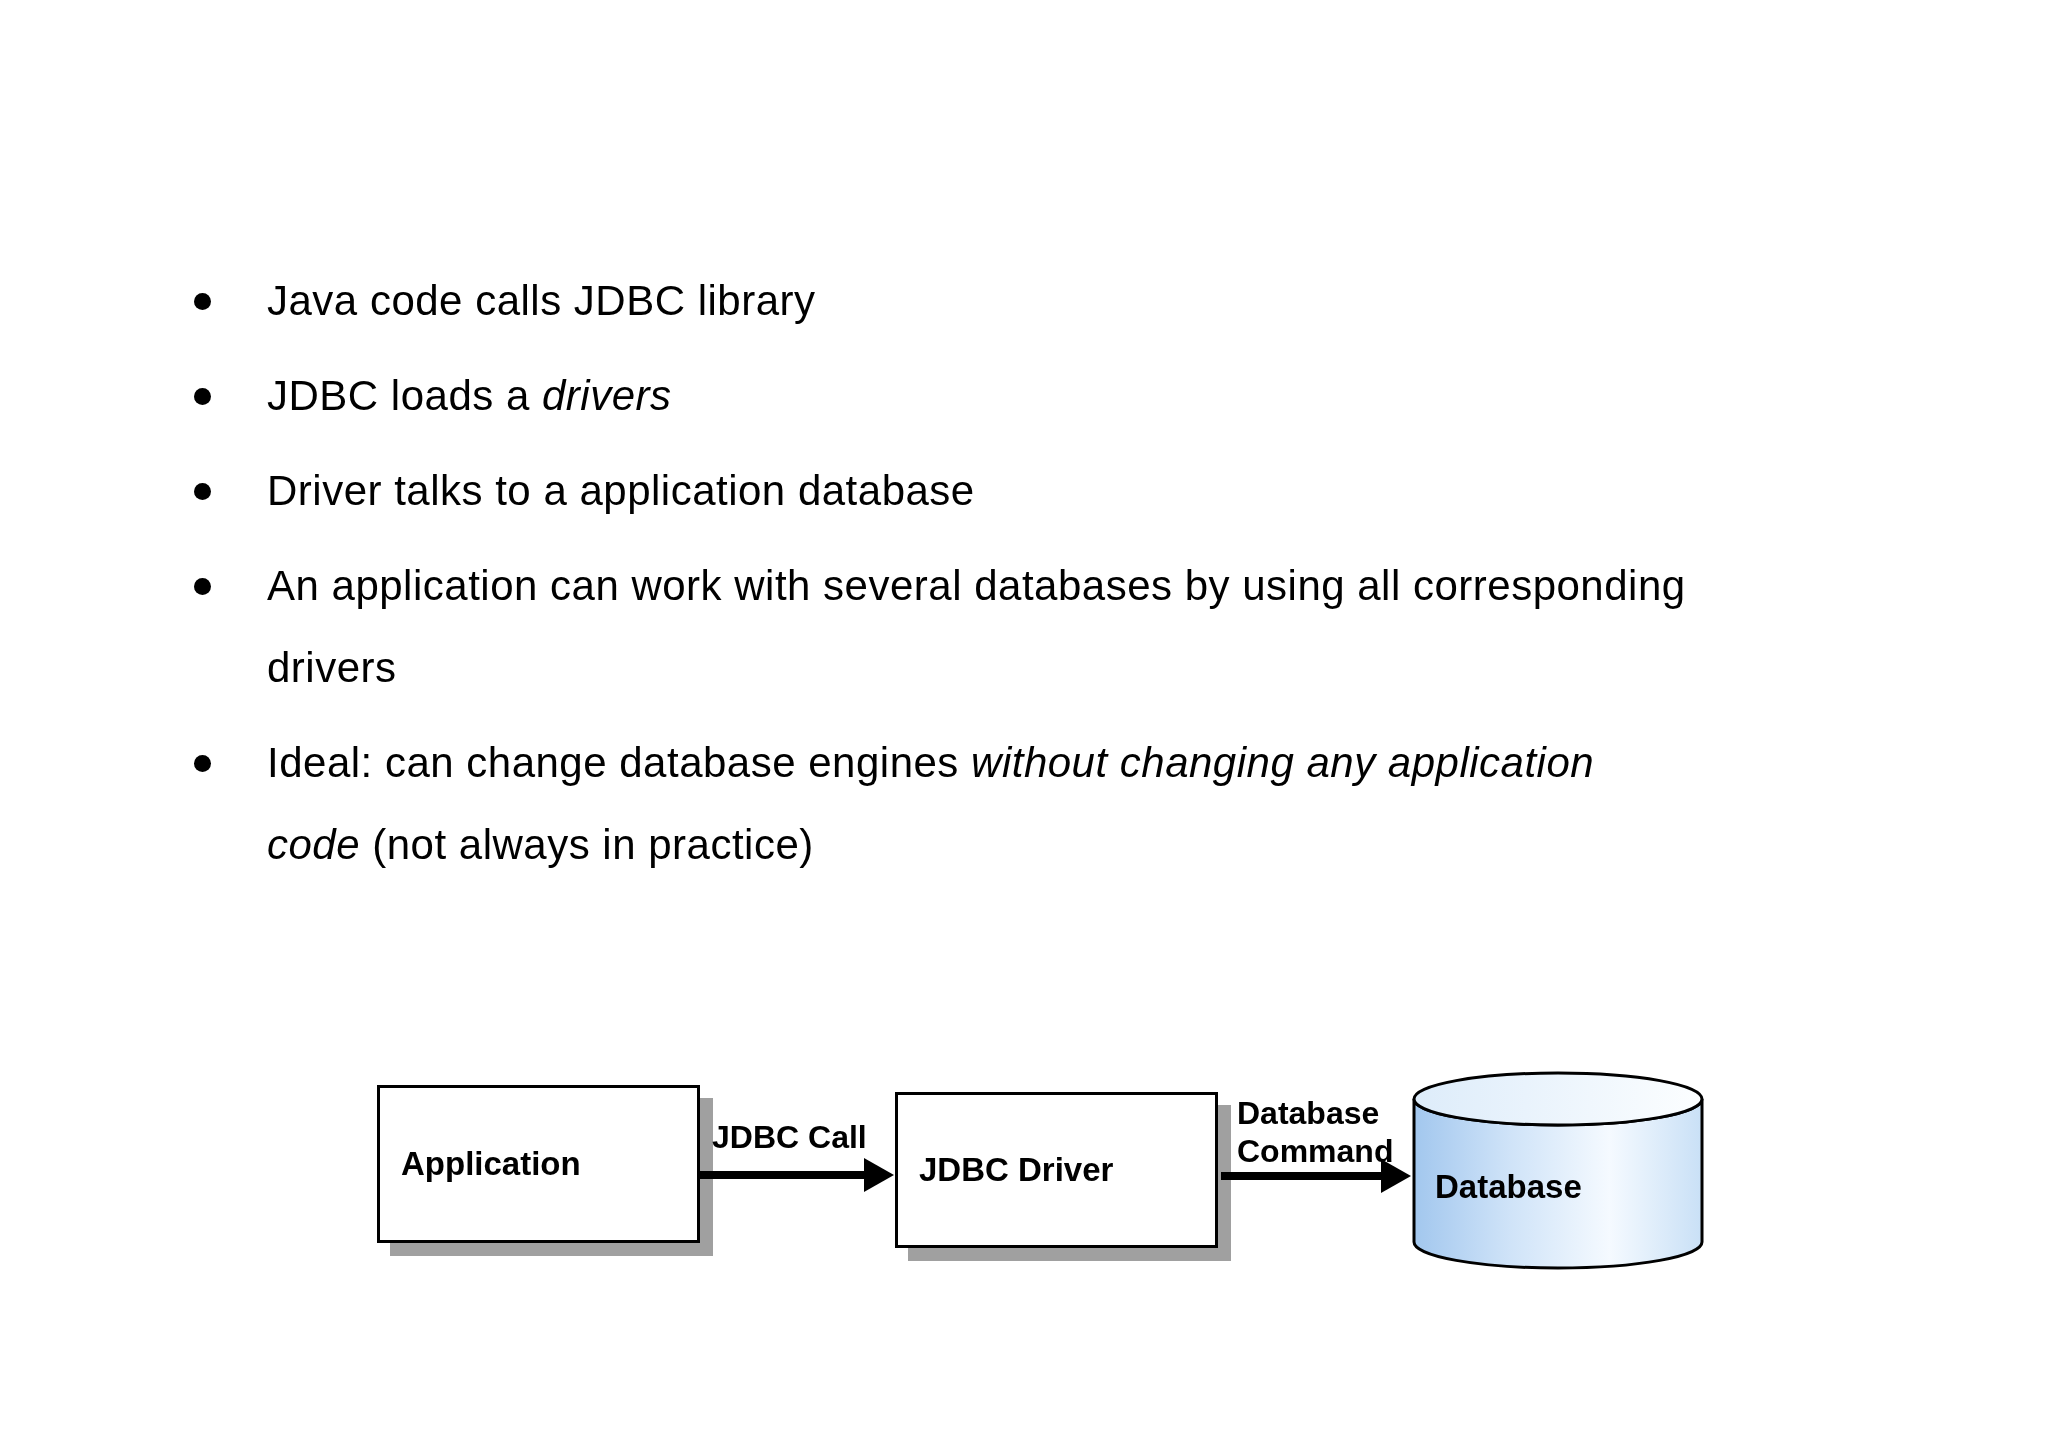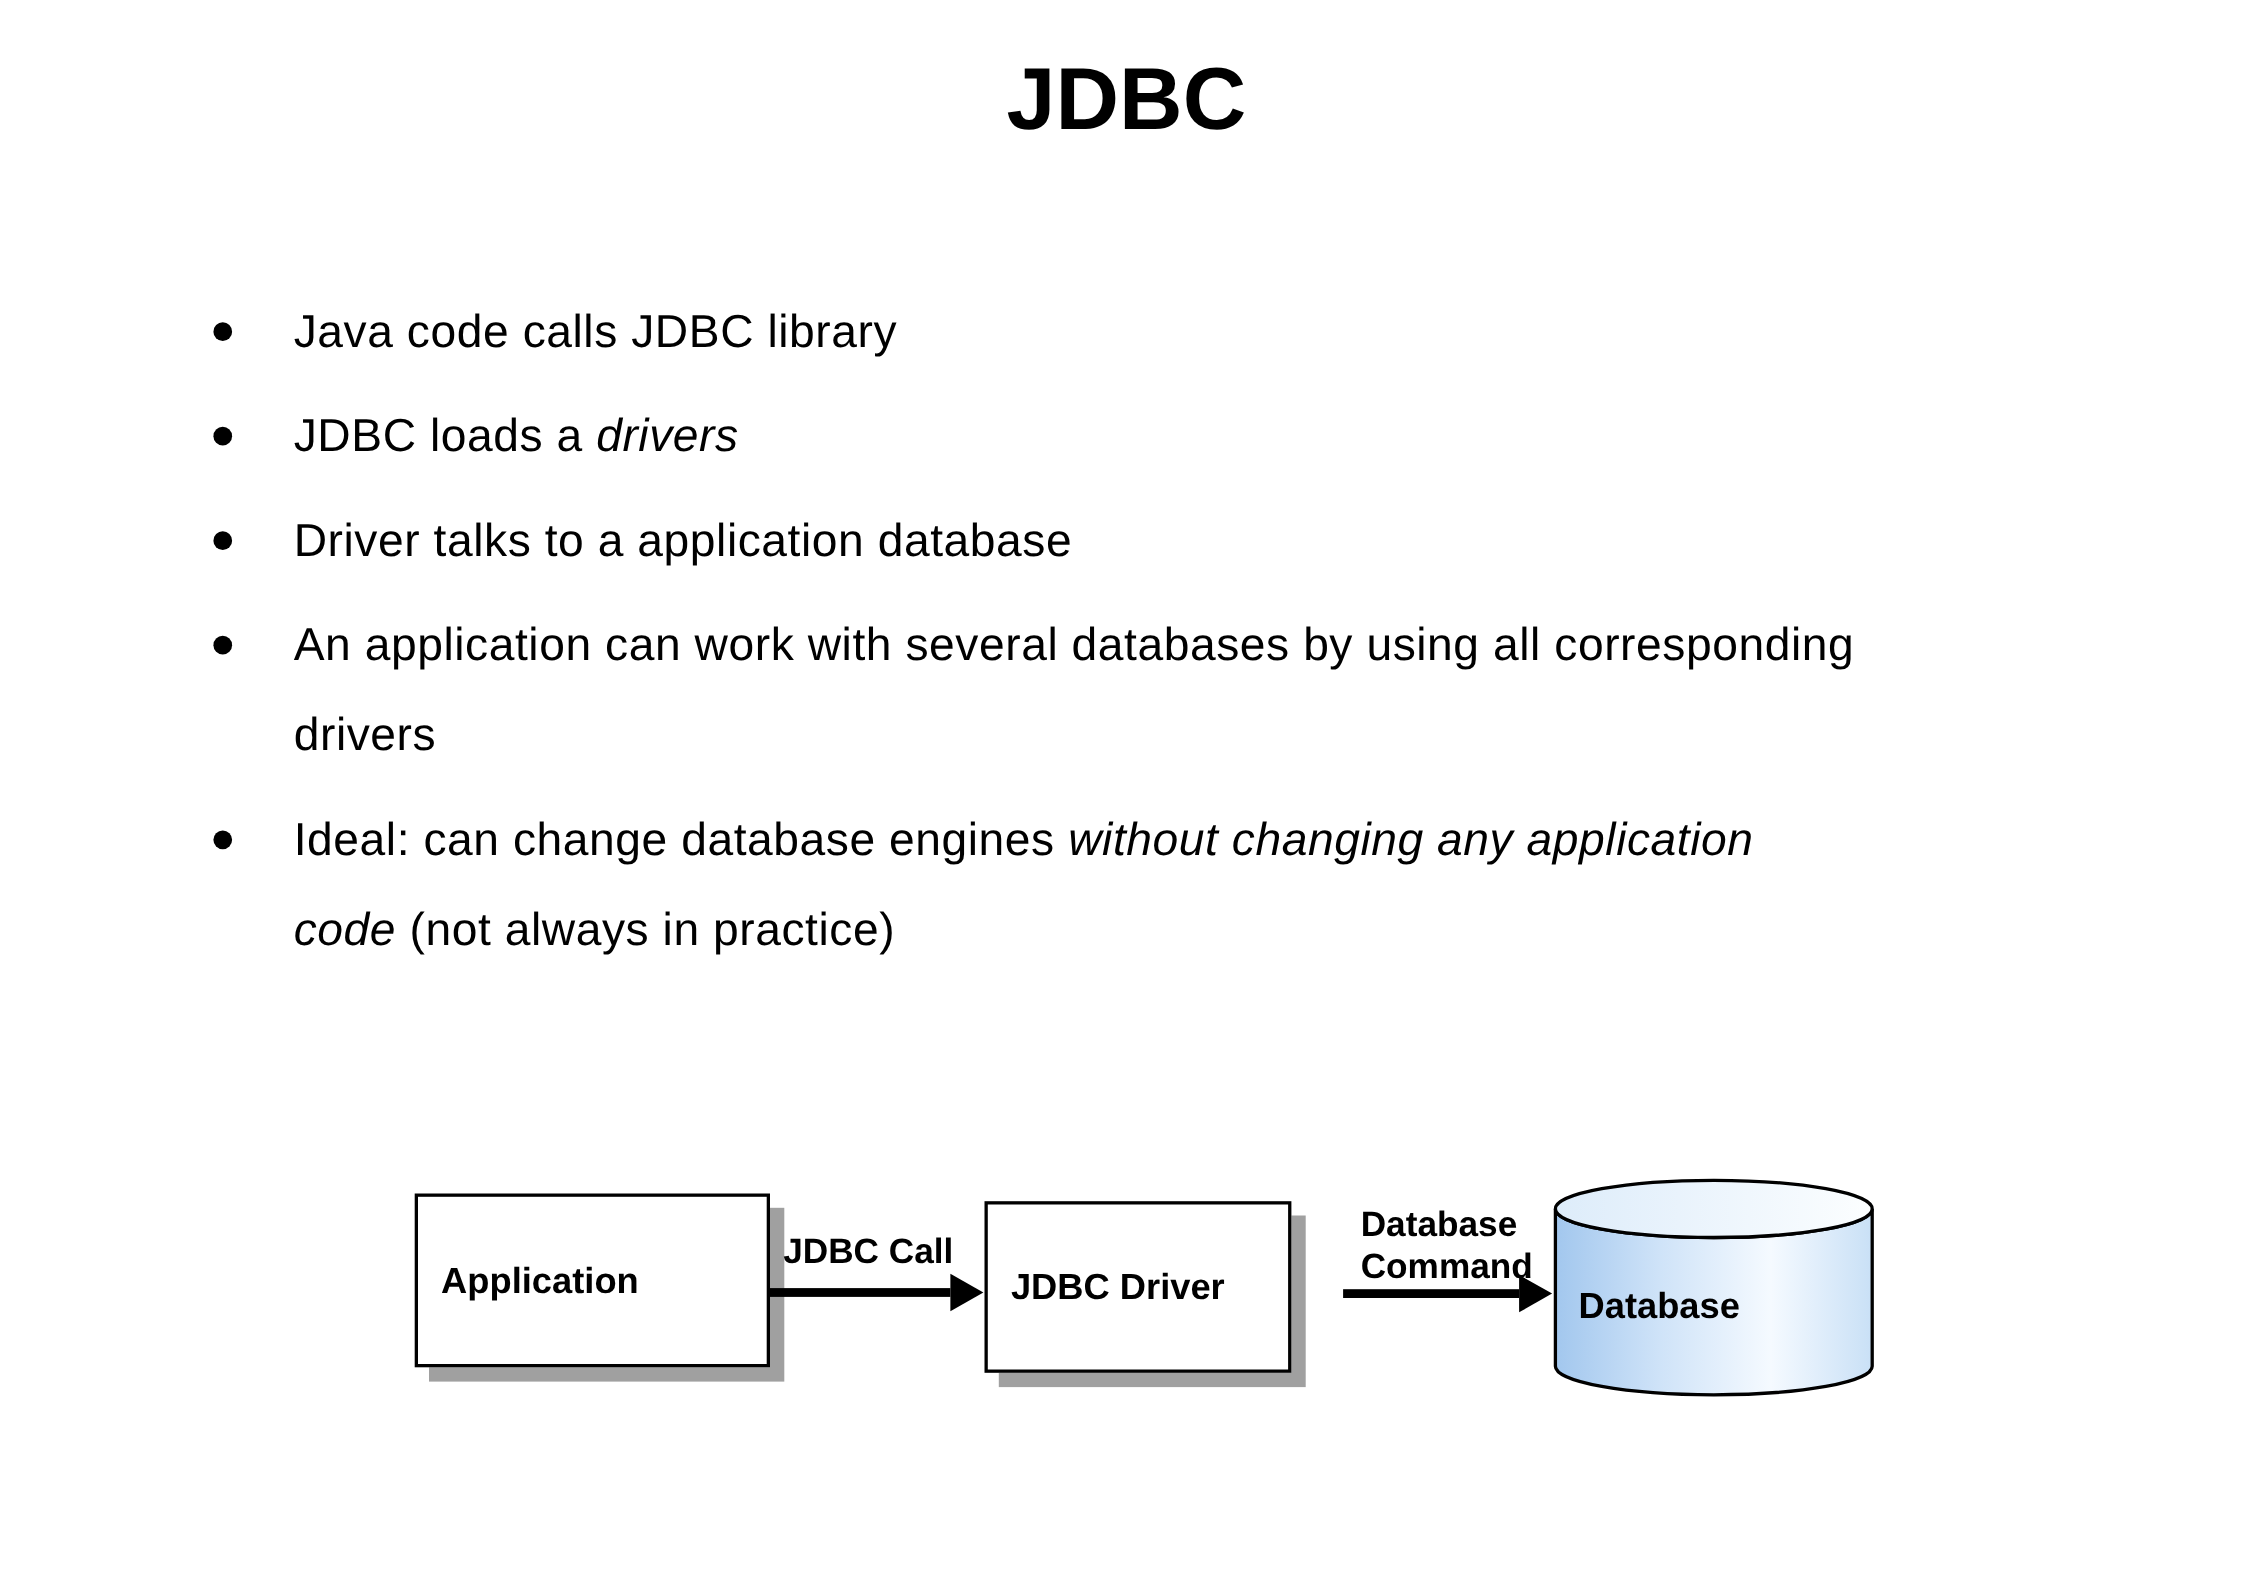--- a/index.html
+++ b/index.html
@@ -23,21 +23,21 @@
   .bullet-text em{font-style:italic;}
   
   .dbox{
     position:absolute;background:#fff;border:3px solid #000;
     box-shadow:13px 13px 0 0 #a0a0a0;
     display:flex;flex-direction:column;justify-content:center;
     font-weight:bold;font-size:33px;line-height:48px;box-sizing:border-box;
     padding-left:21px;white-space:nowrap;
   }
   #box-java{left:377px;top:1085px;width:323px;height:158px;}
-  #box-driver{left:895px;top:1092px;width:279px;height:156px;}
+  #box-driver{left:895px;top:1092px;width:323px;height:156px;}
   .arrow-line{position:absolute;height:8px;background:#000;}
   .arrow-head{
     position:absolute;width:0;height:0;
     border-top:17px solid transparent;border-bottom:17px solid transparent;
     border-left:30px solid #000;
   }
   #arrow1-line{left:700px;top:1171px;width:164px;}
   #arrow1-head{left:864px;top:1158px;}
   #arrow2-line{left:1221px;top:1172px;width:160px;}
   #arrow2-head{left:1381px;top:1159px;}
@@ -50,21 +50,20 @@
   #label-database{
     position:absolute;left:1435px;top:1168px;
     font-weight:bold;font-size:33px;line-height:38px;white-space:nowrap;
   }
 </style>
 </head>
 <body>
 
 <div id="slide">
 
-  <div class="title">JDBC</div>
 
   <ul class="bullets" id="bullet-list">
       <li>
         <span class="bullet-dot"></span>
         <div class="bullet-text">
           <div class="bullet-line"><span>Java code calls JDBC library</span></div>
         </div>
       </li>
       <li>
         <span class="bullet-dot"></span>

